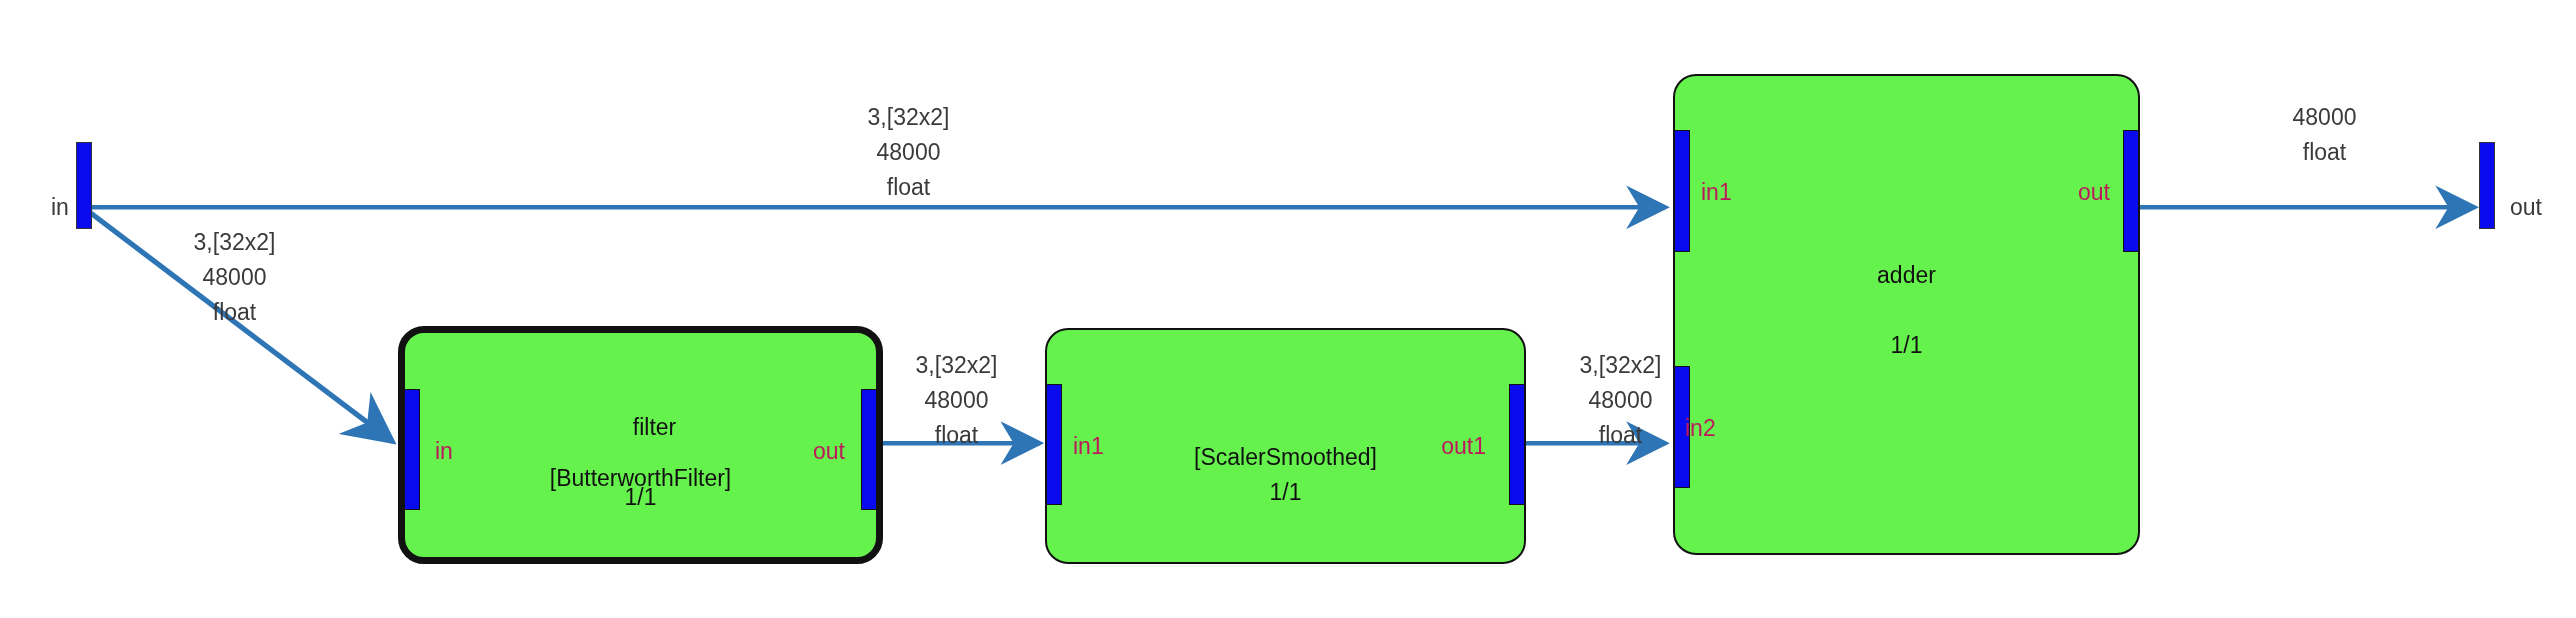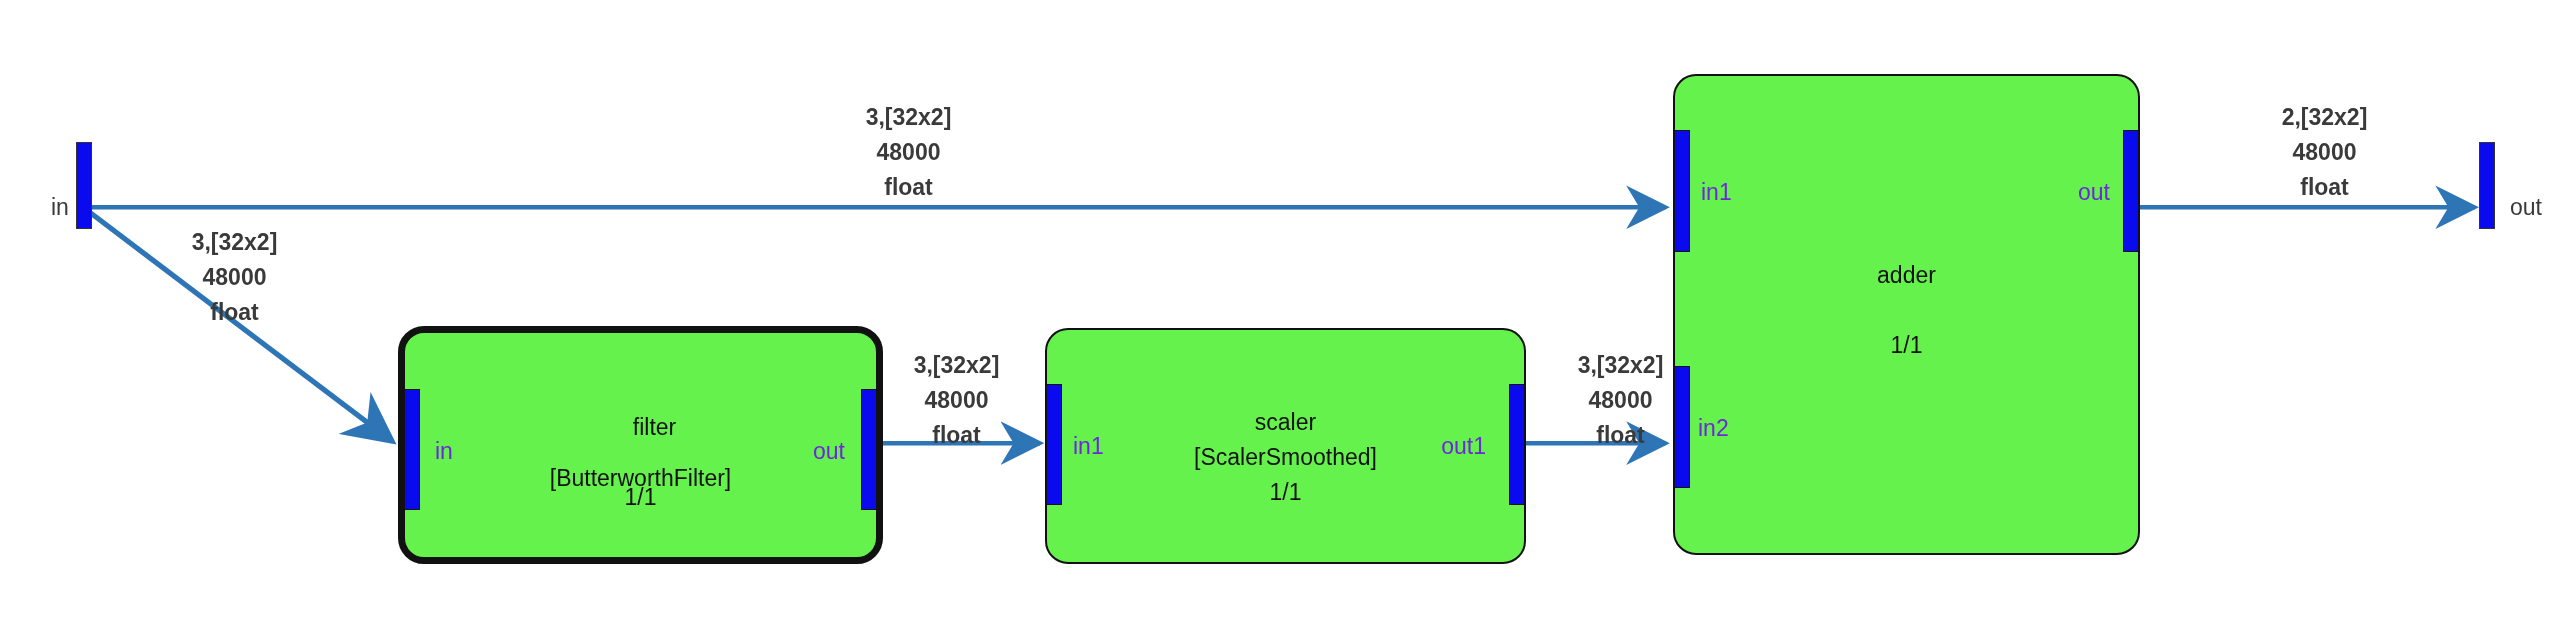--- a/index.html
+++ b/index.html
@@ -38,21 +38,21 @@
   
   .port{
     position:absolute;
     width:15.7px;
     background:#0A0AEE;
     border:1.7px solid #111111;
     box-sizing:border-box;
   }
   .port-label{
     position:absolute;
-    color:#6d28d9;
+    color:#be185d;
     font-size:23px;
     line-height:23px;
     white-space:nowrap;
   }
 
   
   .io-port{
     position:absolute;
     width:15.7px;
     background:#0A0AEE;
@@ -70,21 +70,21 @@
   
   .edge-label{
     position:absolute;
     text-align:center;
     color:#3a3a3a;
     font-size:23px;
     line-height:35px;
     white-space:nowrap;
     pointer-events:none;
   }
-  .edge-label div{display:block;font-weight:bold;}
+  .edge-label div{display:block;}
 </style>
 </head>
 <body>
 
 <div id="canvas">
 
   <svg id="wires" viewBox="0 0 2948 708" width="2576" height="619">
     <defs>
       <marker id="ah" markerWidth="10" markerHeight="10" refX="9" refY="5" orient="auto" markerUnits="strokeWidth">
         <path d="M0,0 L10,5 L0,10 L3,5 Z" fill="#2E75B6"></path>
@@ -120,31 +120,30 @@
     <div class="block-text" style="top:147px;">1/1</div>
   </div>
 
   <div class="block" style="left:1045px;top:328px;width:481px;height:236px;">
     <div class="port" style="left:-0.9px;top:54px;height:121px;"></div>
     <div class="port-label" style="left:26px;top:105px;">in1</div>
 
     <div class="port" style="right:-0.9px;top:54px;height:121px;"></div>
     <div class="port-label" style="right:38px;top:105px;">out1</div>
 
-    <div class="block-text" style="top:75px;">scaler</div>
     <div class="block-text" style="top:110px;">[ScalerSmoothed]</div>
     <div class="block-text" style="top:145px;">1/1</div>
   </div>
 
   <div class="block" style="left:1673px;top:74px;width:467px;height:481px;">
     <div class="port" style="left:-0.9px;top:54px;height:122px;"></div>
     <div class="port-label" style="left:26px;top:105px;">in1</div>
 
     <div class="port" style="left:-0.9px;top:290px;height:122px;"></div>
-    <div class="port-label" style="left:23px;top:341px;">in2</div>
+    <div class="port-label" style="left:10px;top:341px;">in2</div>
 
     <div class="port" style="right:-0.9px;top:54px;height:122px;"></div>
     <div class="port-label" style="right:28px;top:105px;">out</div>
 
     <div class="block-text" style="top:182px;text-align:center;">adder</div>
     <div class="block-text" style="top:252px;">1/1</div>
   </div>
 
   <div class="edge-label" style="left:786px;top:100px;width:245px;">
     <div>3,[32x2]</div>
@@ -164,19 +163,18 @@
     <div>float</div>
   </div>
 
   <div class="edge-label" style="left:1520px;top:348px;width:201px;">
     <div>3,[32x2]</div>
     <div>48000</div>
     <div>float</div>
   </div>
 
   <div class="edge-label" style="left:2202px;top:100px;width:245px;">
-    <div>2,[32x2]</div>
     <div>48000</div>
     <div>float</div>
   </div>
 
 </div>
 
 
 </body></html>

